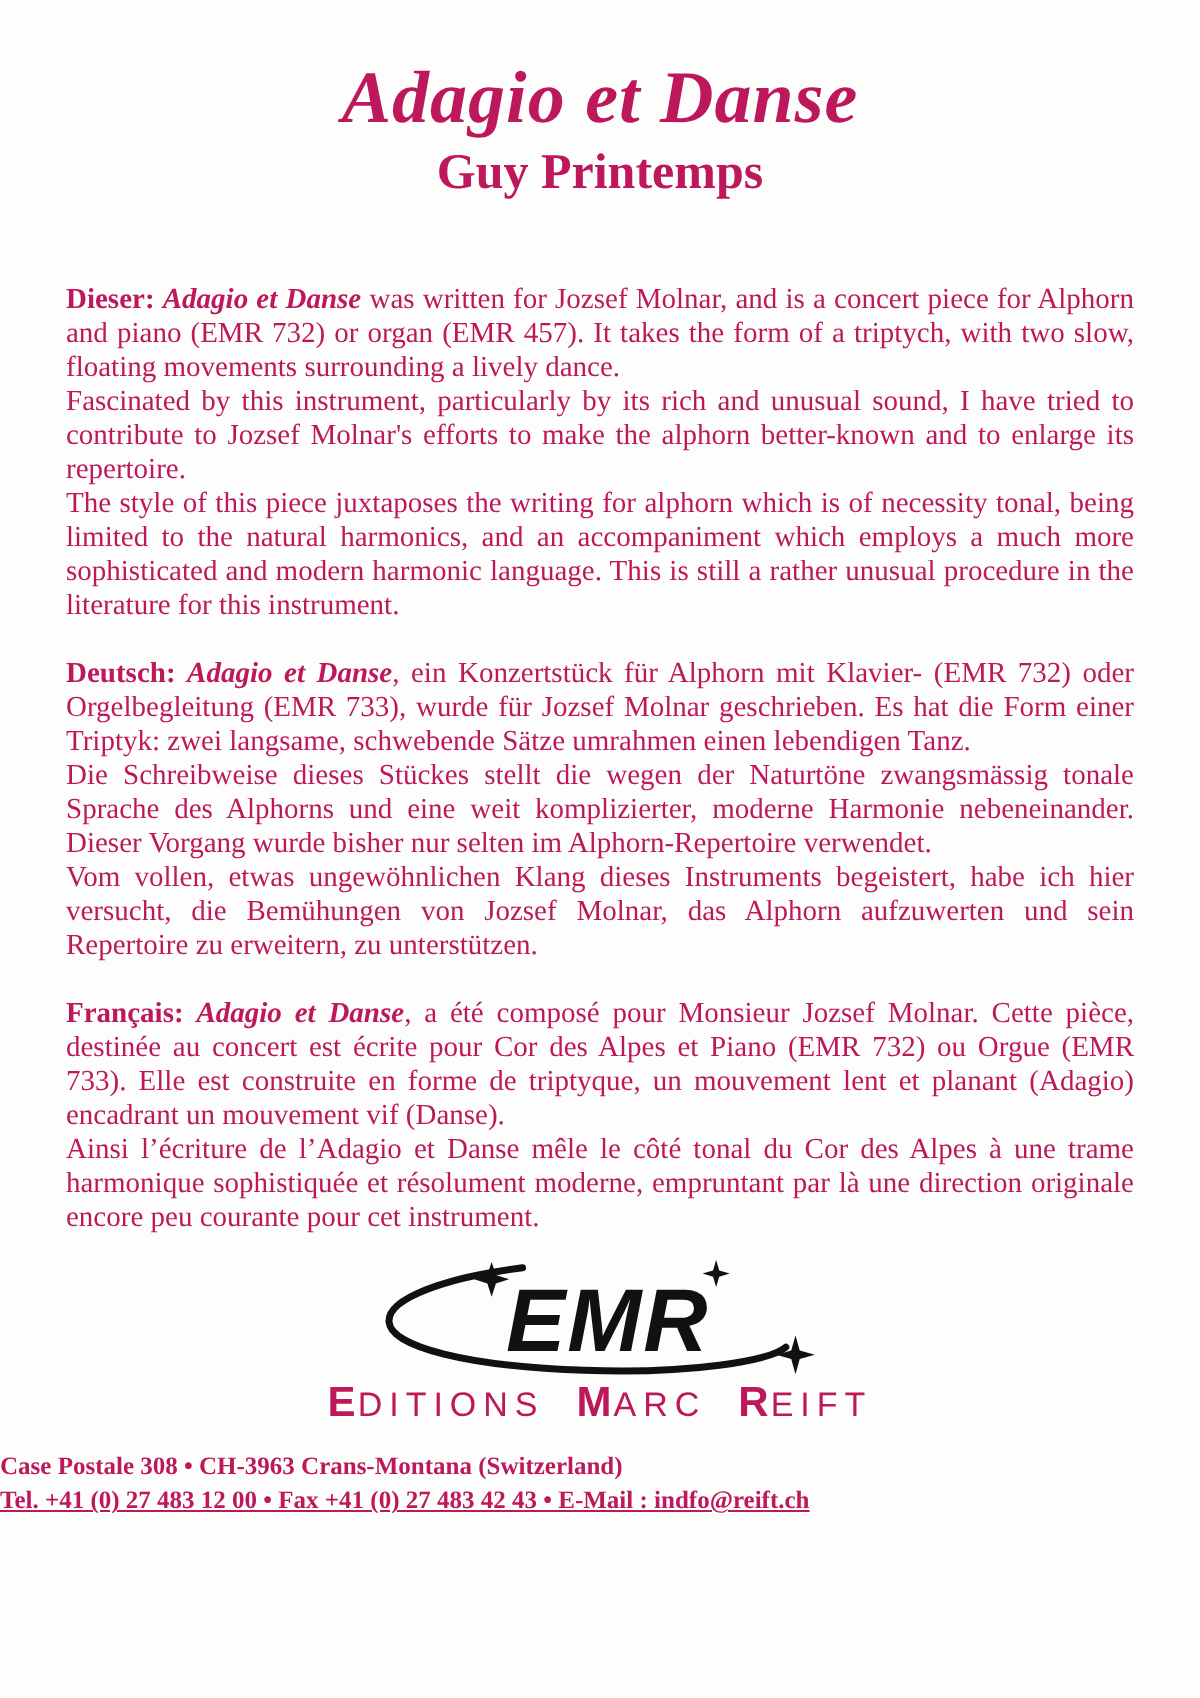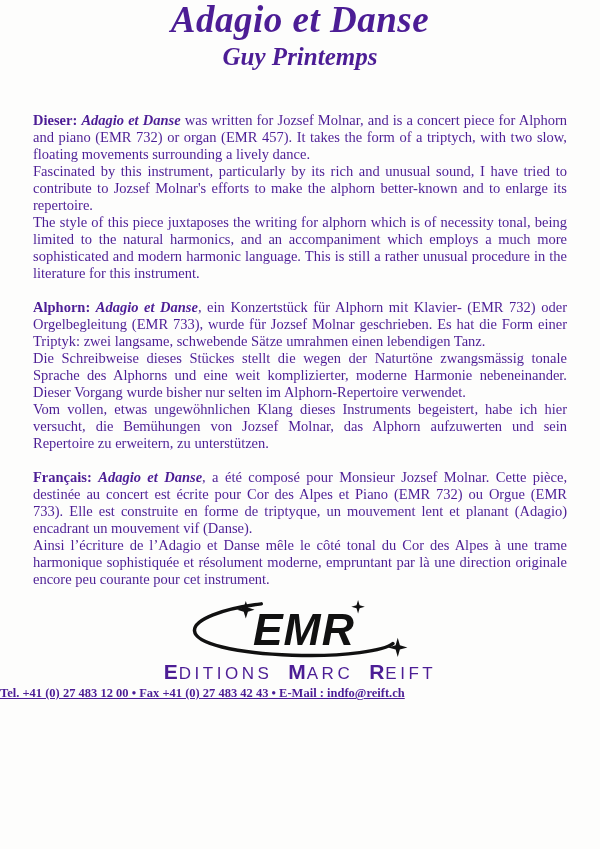--- a/index.html
+++ b/index.html
@@ -1,29 +1,29 @@
 <!DOCTYPE html>
 <html><head>
 <meta charset="utf-8">
 <style>
   html, body { margin: 0; padding: 0; background: #ffffff; }
   .page {
     width: 600px; height: 849px; margin: 0 auto; overflow: hidden;
-    background: #fdfdfc; color: #4c1d95;
+    background: #fdfdfc; color: #be185d;
     font-family: "Liberation Serif", serif;
-    box-sizing: border-box; position: relative;
+    box-sizing: border-box; padding-top: 30px; position: relative;
   }
   .title {
     margin: 0; text-align: center;
     font-size: 37px; line-height: 1.1; font-weight: bold; font-style: italic;
     letter-spacing: 0.5px;
   }
   .composer {
     margin: 2px 0 0; text-align: center;
-    font-size: 25px; line-height: 1.1; font-weight: bold; font-style: italic;
+    font-size: 25px; line-height: 1.1; font-weight: bold; 
   }
   .content { margin: 42px 33px 0 33px; }
   .section { margin-top: 17px; }
   .section.first { margin-top: 0; }
   p.para {
     margin: 0; text-align: justify;
     font-size: 14.5px; line-height: 17px;
   }
   .lang-label { font-weight: bold; }
   .work-title { font-weight: bold; font-style: italic; }
@@ -51,21 +51,21 @@
 
   <div class="content">
 
     <div class="section first">
       <p class="para"><span class="lang-label">Dieser:</span> <span class="work-title">Adagio et Danse</span><span> was written for Jozsef Molnar, and is a concert piece for Alphorn and piano (EMR 732) or organ (EMR 457). It takes the form of a triptych, with two slow, floating movements surrounding a lively dance.</span></p>
       <p class="para">Fascinated by this instrument, particularly by its rich and unusual sound, I have tried to contribute to Jozsef Molnar's efforts to make the alphorn better-known and to enlarge its repertoire.</p>
       <p class="para">The style of this piece juxtaposes the writing for alphorn which is of necessity tonal, being limited to the natural harmonics, and an accompaniment which employs a much more sophisticated and modern harmonic language. This is still a rather unusual procedure in the literature for this instrument.</p>
     </div>
 
     <div class="section">
-      <p class="para"><span class="lang-label">Alphorn:</span> <span class="work-title">Adagio et Danse</span><span>, ein Konzertstück für Alphorn mit Klavier- (EMR 732) oder Orgelbegleitung (EMR 733), wurde für Jozsef Molnar geschrieben. Es hat die Form einer Triptyk: zwei langsame, schwebende Sätze umrahmen einen lebendigen Tanz.</span></p>
+      <p class="para"><span class="lang-label">Deutsch:</span> <span class="work-title">Adagio et Danse</span><span>, ein Konzertstück für Alphorn mit Klavier- (EMR 732) oder Orgelbegleitung (EMR 733), wurde für Jozsef Molnar geschrieben. Es hat die Form einer Triptyk: zwei langsame, schwebende Sätze umrahmen einen lebendigen Tanz.</span></p>
       <p class="para">Die Schreibweise dieses Stückes stellt die wegen der Naturtöne zwangsmässig tonale Sprache des Alphorns und eine weit komplizierter, moderne Harmonie nebeneinander. Dieser Vorgang wurde bisher nur selten im Alphorn-Repertoire verwendet.</p>
       <p class="para">Vom vollen, etwas ungewöhnlichen Klang dieses Instruments begeistert, habe ich hier versucht, die Bemühungen von Jozsef Molnar, das Alphorn aufzuwerten und sein Repertoire zu erweitern, zu unterstützen.</p>
     </div>
 
     <div class="section">
       <p class="para"><span class="lang-label">Français:</span> <span class="work-title">Adagio et Danse</span><span>, a été composé pour Monsieur Jozsef Molnar. Cette pièce, destinée au concert est écrite pour Cor des Alpes et Piano (EMR 732) ou Orgue (EMR 733). Elle est construite en forme de triptyque, un mouvement lent et planant (Adagio) encadrant un mouvement vif (Danse).</span></p>
       <p class="para">Ainsi l’écriture de l’Adagio et Danse mêle le côté tonal du Cor des Alpes à une trame harmonique sophistiquée et résolument moderne, empruntant par là une direction originale encore peu courante pour cet instrument.</p>
     </div>
 
   </div>
@@ -88,17 +88,18 @@
       <span class="pub-word">
           <span class="pub-initial">M</span>
           <span class="pub-rest">ARC</span>
         </span>
       <span class="pub-word">
           <span class="pub-initial">R</span>
           <span class="pub-rest">EIFT</span>
         </span>
     </div>
 
+    <div class="address">Case Postale 308 • CH-3963 Crans-Montana (Switzerland)</div>
     <div class="contact">Tel. +41 (0) 27 483 12 00 • Fax +41 (0) 27 483 42 43 • E-Mail : indfo@reift.ch</div>
 
   </div>
 
 </div>
 
 </body></html>

